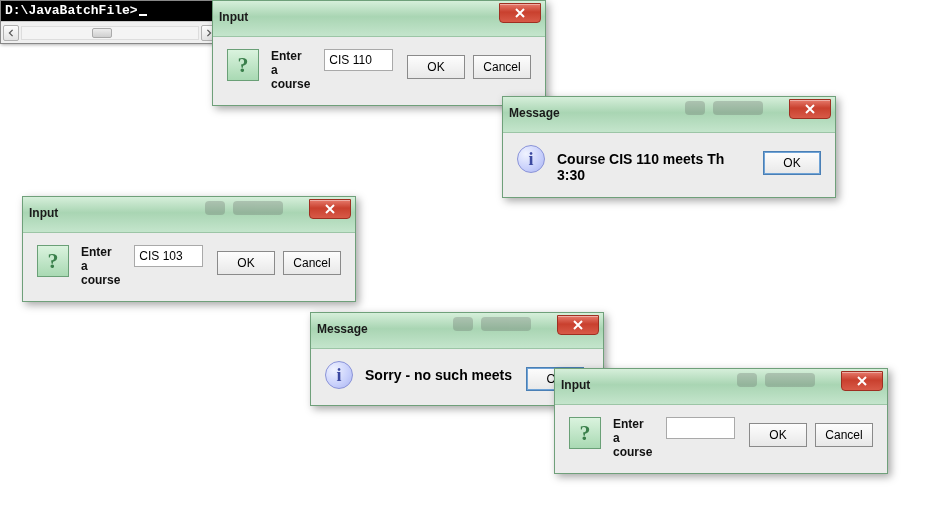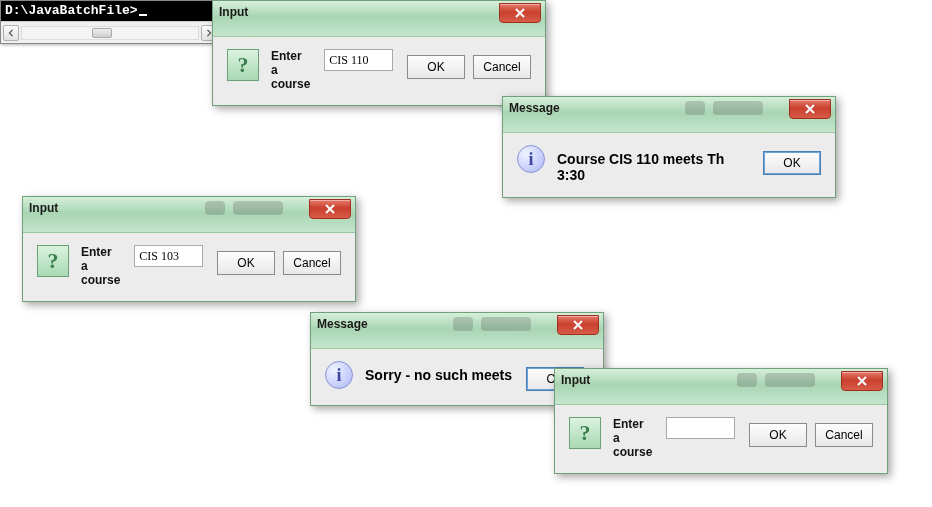--- a/index.html
+++ b/index.html
@@ -75,22 +75,22 @@
     position: absolute;
     background: #ececec;
     border: 1px solid #6fa07a;
     box-shadow: 3px 3px 8px rgba(0,0,0,0.35);
   }
   .titlebar {
     height: 36px;
     background: linear-gradient(#d6efda, #a9d5b3 45%, #c4e5cc);
     border-bottom: 1px solid #9cc5a6;
     display: flex;
-    align-items: flex-start;
-    padding: 4px 6px;
+    align-items: flex-end;
+    padding: 12px 6px;
     position: relative;
   }
   .titlebar .title {
     font-weight: bold;
     color: #1a1a1a;
     font-size: 12px;
   }
   .titlebar .blur {
     position: absolute;
     right: 60px;
@@ -165,21 +165,21 @@
     font-size: 14px;
     padding-top: 6px;
   }
   .txt {
     width: 100%;
     height: 22px;
     background: #fff;
     border: 1px solid #a9a9a9;
     padding: 2px 4px;
     font-size: 12px;
-    font-family: Liberation Serif, serif;
+    font-family: Liberation Sans, sans-serif;
     outline: none;
   }
   .btnrow {
     display: flex;
     gap: 8px;
     justify-content: center;
     margin-top: 6px;
   }
   .btn {
     min-width: 58px;

